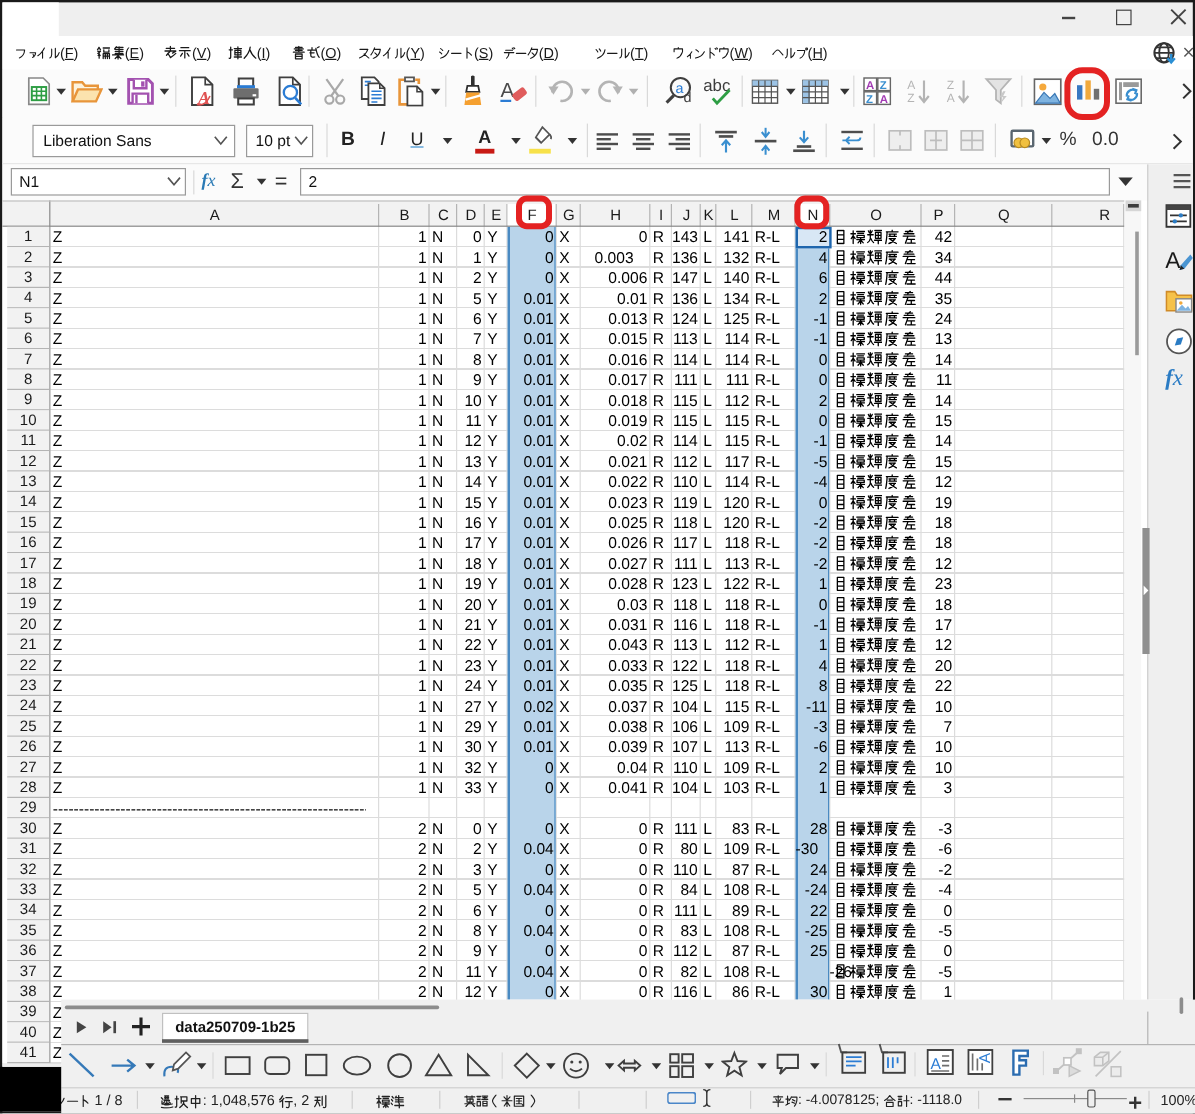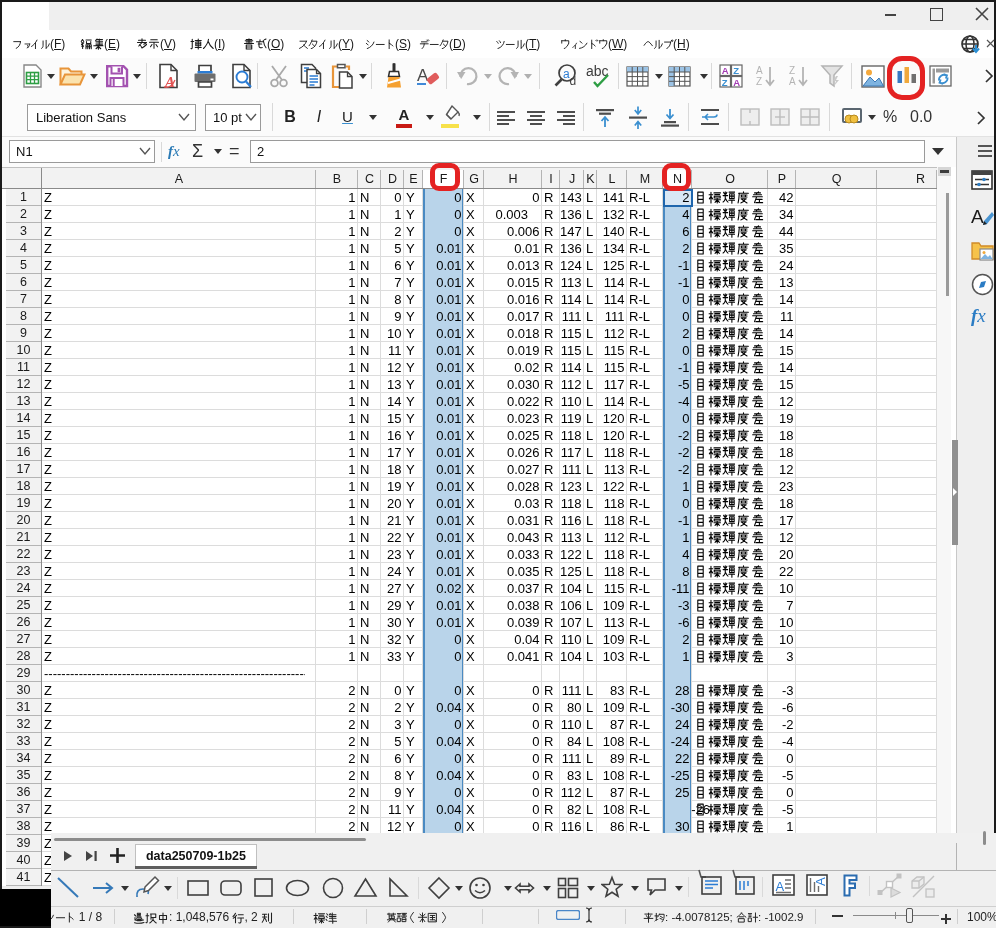--- a/index.html
+++ b/index.html
@@ -996,21 +996,21 @@
       <use href="#j45" stroke="#000" stroke-width="8.0" fill="none" stroke-linecap="round" stroke-linejoin="round"></use>
     </svg>
 <div class="cell" style="left:768px;top:359px;width:25.5px;text-align:right">14</div>
 <div class="cell" style="left:44px;top:376px;width:271px;">Z</div>
 <div class="cell" style="left:316px;top:376px;width:39.5px;text-align:right">1</div>
 <div class="cell" style="left:360px;top:376px;width:20px;">N</div>
 <div class="cell" style="left:381px;top:376px;width:20.5px;text-align:right">13</div>
 <div class="cell" style="left:406px;top:376px;width:16px;">Y</div>
 <div class="cell" style="left:423px;top:376px;width:38.5px;text-align:right">0.01</div>
 <div class="cell" style="left:466px;top:376px;width:17px;">X</div>
-<div class="cell" style="left:484px;top:376px;width:55.5px;text-align:right">0.030</div>
+<div class="cell" style="left:484px;top:376px;width:55.5px;text-align:right">0.021</div>
 <div class="cell" style="left:544px;top:376px;width:15px;">R</div>
 <div class="cell" style="left:560px;top:376px;width:21.5px;text-align:right">112</div>
 <div class="cell" style="left:586px;top:376px;width:10px;">L</div>
 <div class="cell" style="left:597px;top:376px;width:27.5px;text-align:right">117</div>
 <div class="cell" style="left:629px;top:376px;width:33px;">R-L</div>
 <div class="cell" style="left:663px;top:376px;width:26.5px;text-align:right">-5</div>
 <svg style="position:absolute;left:694.0px;top:378.0px" width="13.0" height="13.0" viewBox="0 0 96 96">
       <use href="#j42" stroke="#000" stroke-width="8.0" fill="none" stroke-linecap="round" stroke-linejoin="round"></use>
     </svg>
 <svg style="position:absolute;left:708.2px;top:378.0px" width="13.0" height="13.0" viewBox="0 0 96 96">
@@ -1543,21 +1543,21 @@
 <div class="cell" style="left:381px;top:699px;width:20.5px;text-align:right">2</div>
 <div class="cell" style="left:406px;top:699px;width:16px;">Y</div>
 <div class="cell" style="left:423px;top:699px;width:38.5px;text-align:right">0.04</div>
 <div class="cell" style="left:466px;top:699px;width:17px;">X</div>
 <div class="cell" style="left:484px;top:699px;width:55.5px;text-align:right">0</div>
 <div class="cell" style="left:544px;top:699px;width:15px;">R</div>
 <div class="cell" style="left:560px;top:699px;width:21.5px;text-align:right">80</div>
 <div class="cell" style="left:586px;top:699px;width:10px;">L</div>
 <div class="cell" style="left:597px;top:699px;width:27.5px;text-align:right">109</div>
 <div class="cell" style="left:629px;top:699px;width:33px;">R-L</div>
-<div class="cell" style="left:663px;top:699px;width:26.5px;text-align:right">-30</div>
+<div class="cell" style="left:663px;top:699px;width:26.5px;text-align:left">-30</div>
 <svg style="position:absolute;left:694.0px;top:701.0px" width="13.0" height="13.0" viewBox="0 0 96 96">
       <use href="#j42" stroke="#000" stroke-width="8.0" fill="none" stroke-linecap="round" stroke-linejoin="round"></use>
     </svg>
 <svg style="position:absolute;left:708.2px;top:701.0px" width="13.0" height="13.0" viewBox="0 0 96 96">
       <use href="#j30" stroke="#000" stroke-width="8.0" fill="none" stroke-linecap="round" stroke-linejoin="round"></use>
     </svg>
 <svg style="position:absolute;left:722.4px;top:701.0px" width="13.0" height="13.0" viewBox="0 0 96 96">
       <use href="#j43" stroke="#000" stroke-width="8.0" fill="none" stroke-linecap="round" stroke-linejoin="round"></use>
     </svg>
 <svg style="position:absolute;left:736.6px;top:701.0px" width="13.0" height="13.0" viewBox="0 0 96 96">
@@ -2005,21 +2005,21 @@
 <svg style="position:absolute;left:654.0px;top:912.0px" width="11.0" height="11.0" viewBox="0 0 96 96">
       <use href="#j37" stroke="#222" stroke-width="8.5" fill="none" stroke-linecap="round" stroke-linejoin="round"></use>
     </svg>
 <div style="position:absolute;left:665.0px;top:909px;height:16px;line-height:16px;font-size:11.5px;color:#222;white-space:pre">: -4.0078125; </div>
 <svg style="position:absolute;left:736.0px;top:912.0px" width="11.0" height="11.0" viewBox="0 0 96 96">
       <use href="#j38" stroke="#222" stroke-width="8.5" fill="none" stroke-linecap="round" stroke-linejoin="round"></use>
     </svg>
 <svg style="position:absolute;left:747.0px;top:912.0px" width="11.0" height="11.0" viewBox="0 0 96 96">
       <use href="#j39" stroke="#222" stroke-width="8.5" fill="none" stroke-linecap="round" stroke-linejoin="round"></use>
     </svg>
-<div style="position:absolute;left:758.0px;top:909px;height:16px;line-height:16px;font-size:11.5px;color:#222;white-space:pre">: -1002.9</div>
+<div style="position:absolute;left:758.0px;top:909px;height:16px;line-height:16px;font-size:11.5px;color:#222;white-space:pre">: -1118.0</div>
 <div class="ssep" style="left:815px"></div>
 <div style="position:absolute;left:832px;top:915px;width:11px;height:2px;background:#333"></div>
 <div style="position:absolute;left:853px;top:915px;width:86px;height:1px;background:#8a8a8a"></div>
 <div style="position:absolute;left:895px;top:912px;width:1px;height:7px;background:#8a8a8a"></div>
 <div style="position:absolute;left:906px;top:908px;width:7px;height:15px;background:#efefef;border:1px solid #555;border-radius:2px"></div>
 <svg style="position:absolute;left:940px;top:913px" width="12" height="12" viewBox="0 0 12 12">
       <path d="M6 1 V11 M1 6 H11" stroke="#333" stroke-width="2"></path>
     </svg>
 <div class="ssep" style="left:957px"></div>
 <div class="st" style="left:967px">100%</div>

